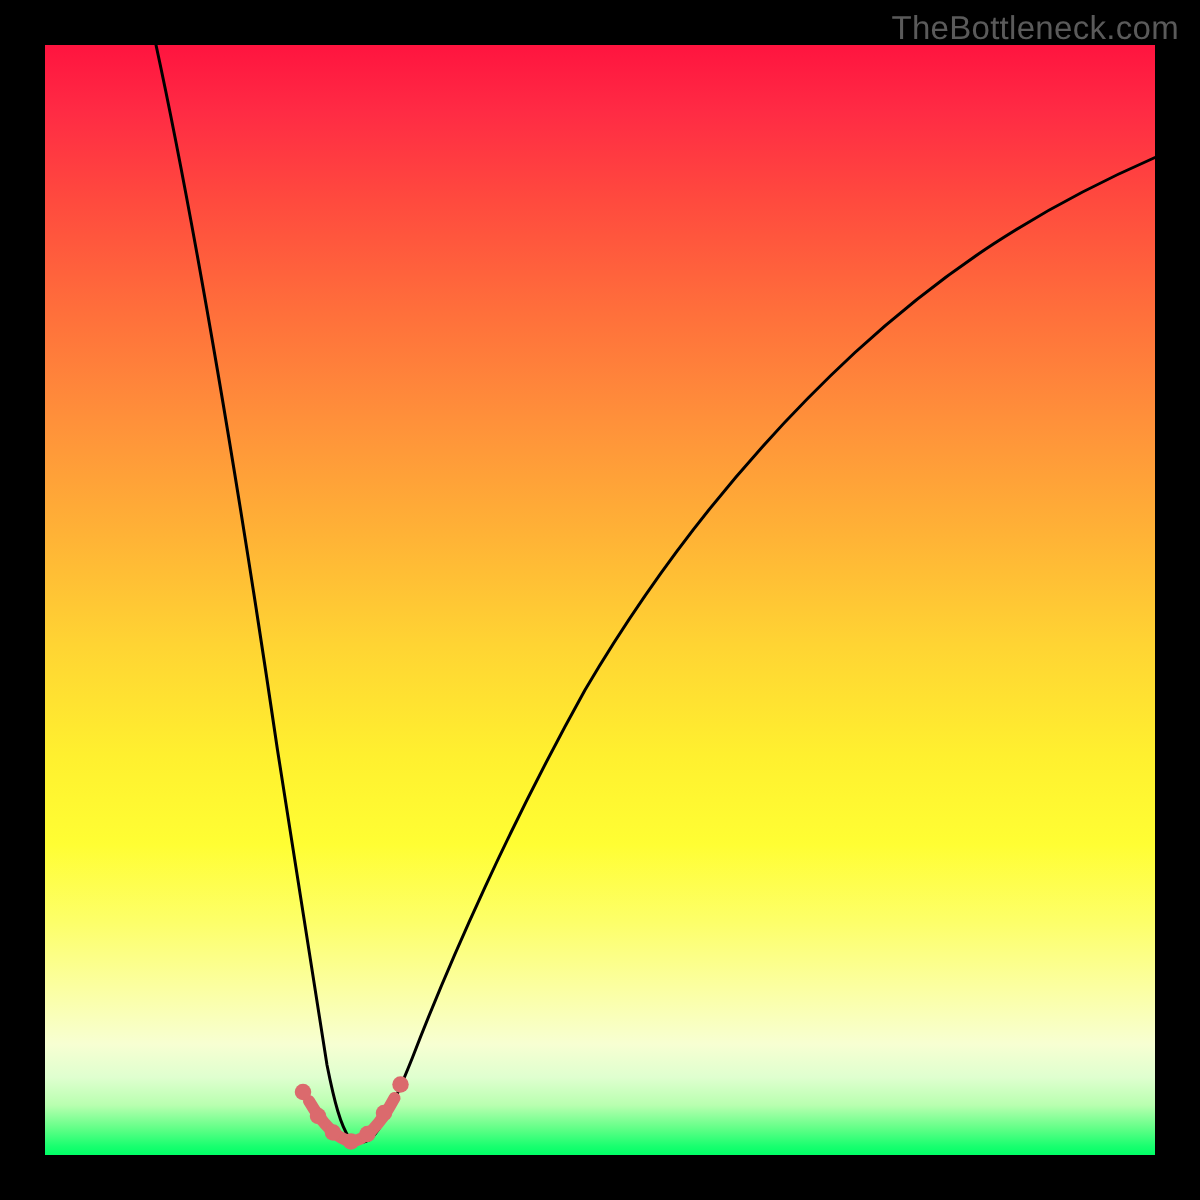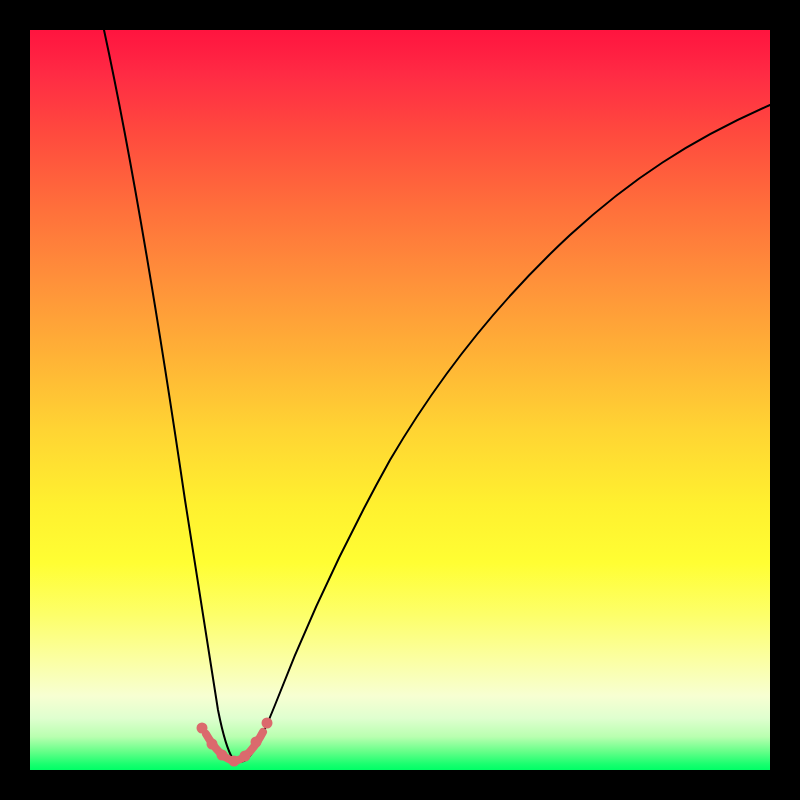--- a/index.html
+++ b/index.html
@@ -75,20 +75,21 @@
     stroke: #db6a6d;
     stroke-width: 8;
     stroke-linecap: round;
     fill: none;
   }
 </style>
 </head>
 <body>
 
 <div class="frame">
+  <div class="watermark">TheBottleneck.com</div>
 
   <div class="plot">
     <svg class="svg-layer" viewBox="0 0 740 740" preserveAspectRatio="none">
       <path class="curve" d="M 74 0
                C 100 120, 130 300, 155 470
                C 168 555, 178 620, 188 680
                C 193 705, 197 720, 203 729
                C 206 732, 211 733, 216 730
                C 224 724, 233 705, 245 675
                C 270 610, 310 520, 360 430

